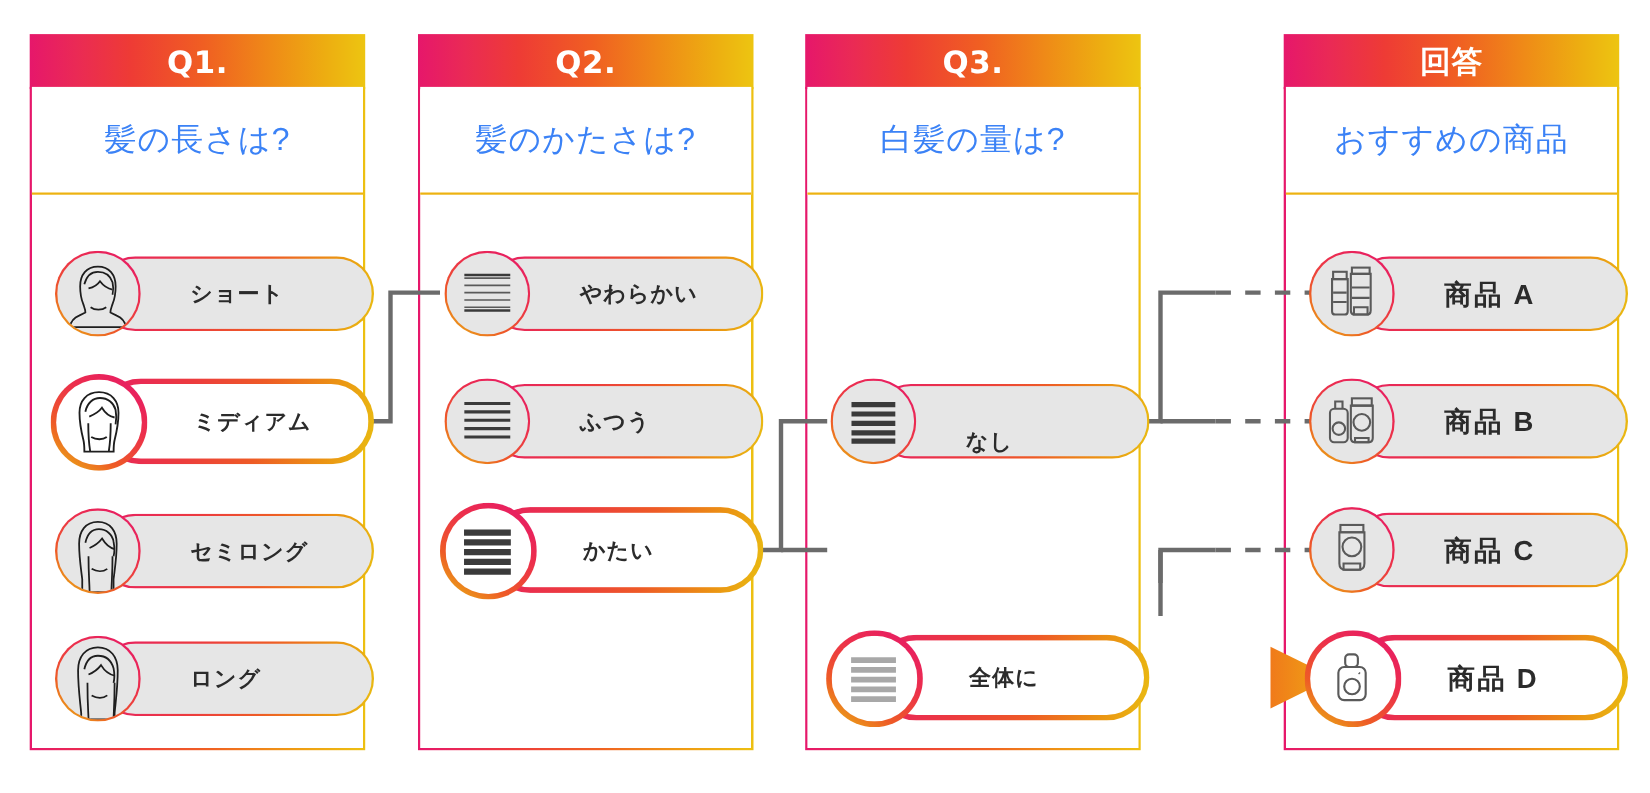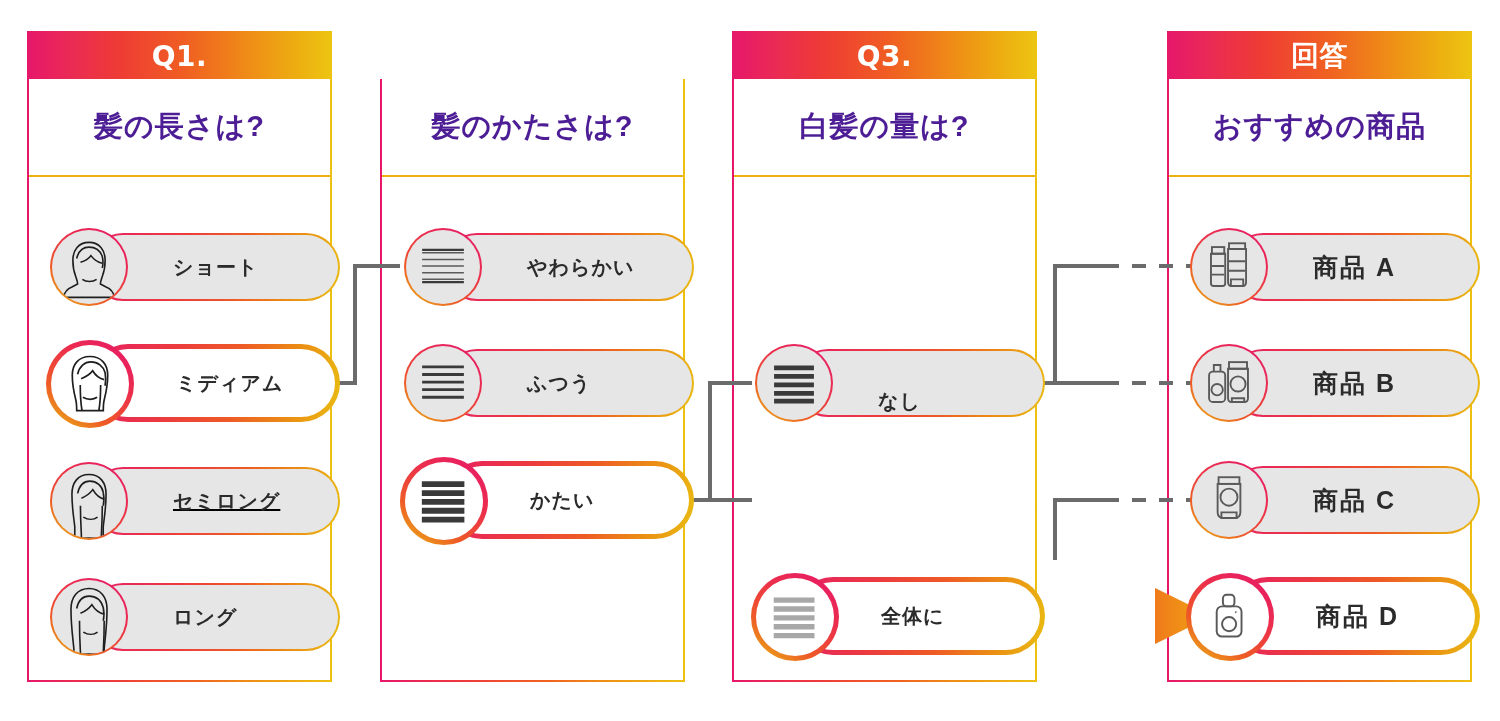--- a/index.html
+++ b/index.html
@@ -15,21 +15,21 @@
     background-origin:border-box;background-clip:padding-box,border-box;}
   .phead{position:absolute;left:0;right:0;top:0;height:50px;
     background:linear-gradient(90deg,#e6176b 0%,#ea2a55 14%,#ee3b35 30%,#f05f22 52%,#ef8b17 72%,#edad11 88%,#edc511 100%);
     display:flex;align-items:center;justify-content:center;z-index:3;}
   .phead span{color:#fff;font-size:28px;font-weight:700;letter-spacing:.5px;
     font-family:"DejaVu Sans","Liberation Sans",sans-serif;}
   .qtitle{position:absolute;left:0;right:0;top:48px;height:98px;display:flex;
     align-items:center;justify-content:center;z-index:4;
     border-bottom:2px solid #edb211;box-sizing:border-box;background:#fff;
     margin-left:2px;margin-right:2px;}
-  .qtitle span{font-size:29px;font-weight:700;color:#4c1d95;letter-spacing:1px;}
+  .qtitle span{font-size:29px;font-weight:400;color:#3b82f6;letter-spacing:1px;}
 
   
   .opt{position:absolute;height:78px;z-index:6;}
   .pill{position:absolute;left:39px;top:5px;height:68px;box-sizing:border-box;
     border-radius:34px;border:2.5px solid transparent;
     background-image:linear-gradient(#e6e6e6,#e6e6e6),
       linear-gradient(100deg,#e6176b 0%,#e8255c 10%,#ec3a3f 35%,#ee5b26 60%,#eb9213 82%,#e9bd11 100%);
     background-origin:border-box;background-clip:padding-box,border-box;
     display:flex;align-items:center;}
   .opt.sel .pill{top:0;height:78px;border-radius:39px;border-width:5px;
@@ -153,21 +153,21 @@
         <path d="M30 33c2-9 8-14 15-14 8 0 14 5 16 12 1 5 1 10 0 15"></path>
         <path d="M34 38c5-2 10-5 13-9 3 5 8 9 13 10"></path>
         <path d="M36 59c5 3 12 3 16 0"></path>
         <path d="M33 45c0 16 1 23 2 29M56 45c0 16-1 23-2 29"></path>
       </g>
         </svg>
     </div>
   </div>
 
   <div class="opt" style="left:50px;top:462px;width:250px;">
-    <div class="pill" style="width:251px;text-decoration:underline;">
+    <div class="pill" style="width:251px;">
       <span class="lbl">セミロング</span>
     </div>
     <div class="circ">
       <svg viewBox="0 0 78 78">
           <g fill="none" stroke="#1e1e1e" stroke-width="1.7">
         <path d="M39 11c-12 0-18 9-18 21 0 14 2 25 3 34 0 4 0 8 0 12h30c0-4 0-8 0-12 1-9 3-20 3-34 0-12-6-21-18-21z"></path>
         <path d="M27 31c2-9 7-13 13-13 7 0 13 5 14 12 1 5 1 10 0 14"></path>
         <path d="M31 36c5-2 9-5 12-9 3 5 7 9 12 10"></path>
         <path d="M33 56c5 3 11 3 15 0"></path>
         <path d="M30 44c0 18 1 26 1 34M53 44c0 18-1 26-1 34"></path>
@@ -188,20 +188,23 @@
         <path d="M30 35c5-2 9-5 12-9 3 5 8 9 13 10"></path>
         <path d="M33 55c5 3 11 3 15 0"></path>
         <path d="M29 43c0 22 1 30 1 35M55 43c0 22-1 30-1 35"></path>
       </g>
         </svg>
     </div>
   </div>
 
   <div class="panel" style="left:380px;width:305px;">
     <div class="pbody"></div>
+    <div class="phead">
+      <span>Q2.</span>
+    </div>
     <div class="qtitle">
       <span>髪のかたさは?</span>
     </div>
   </div>
 
   <div class="opt" style="left:404px;top:228px;width:250px;">
     <div class="pill" style="width:251px;">
       <span class="lbl">やわらかい</span>
     </div>
     <div class="circ">

